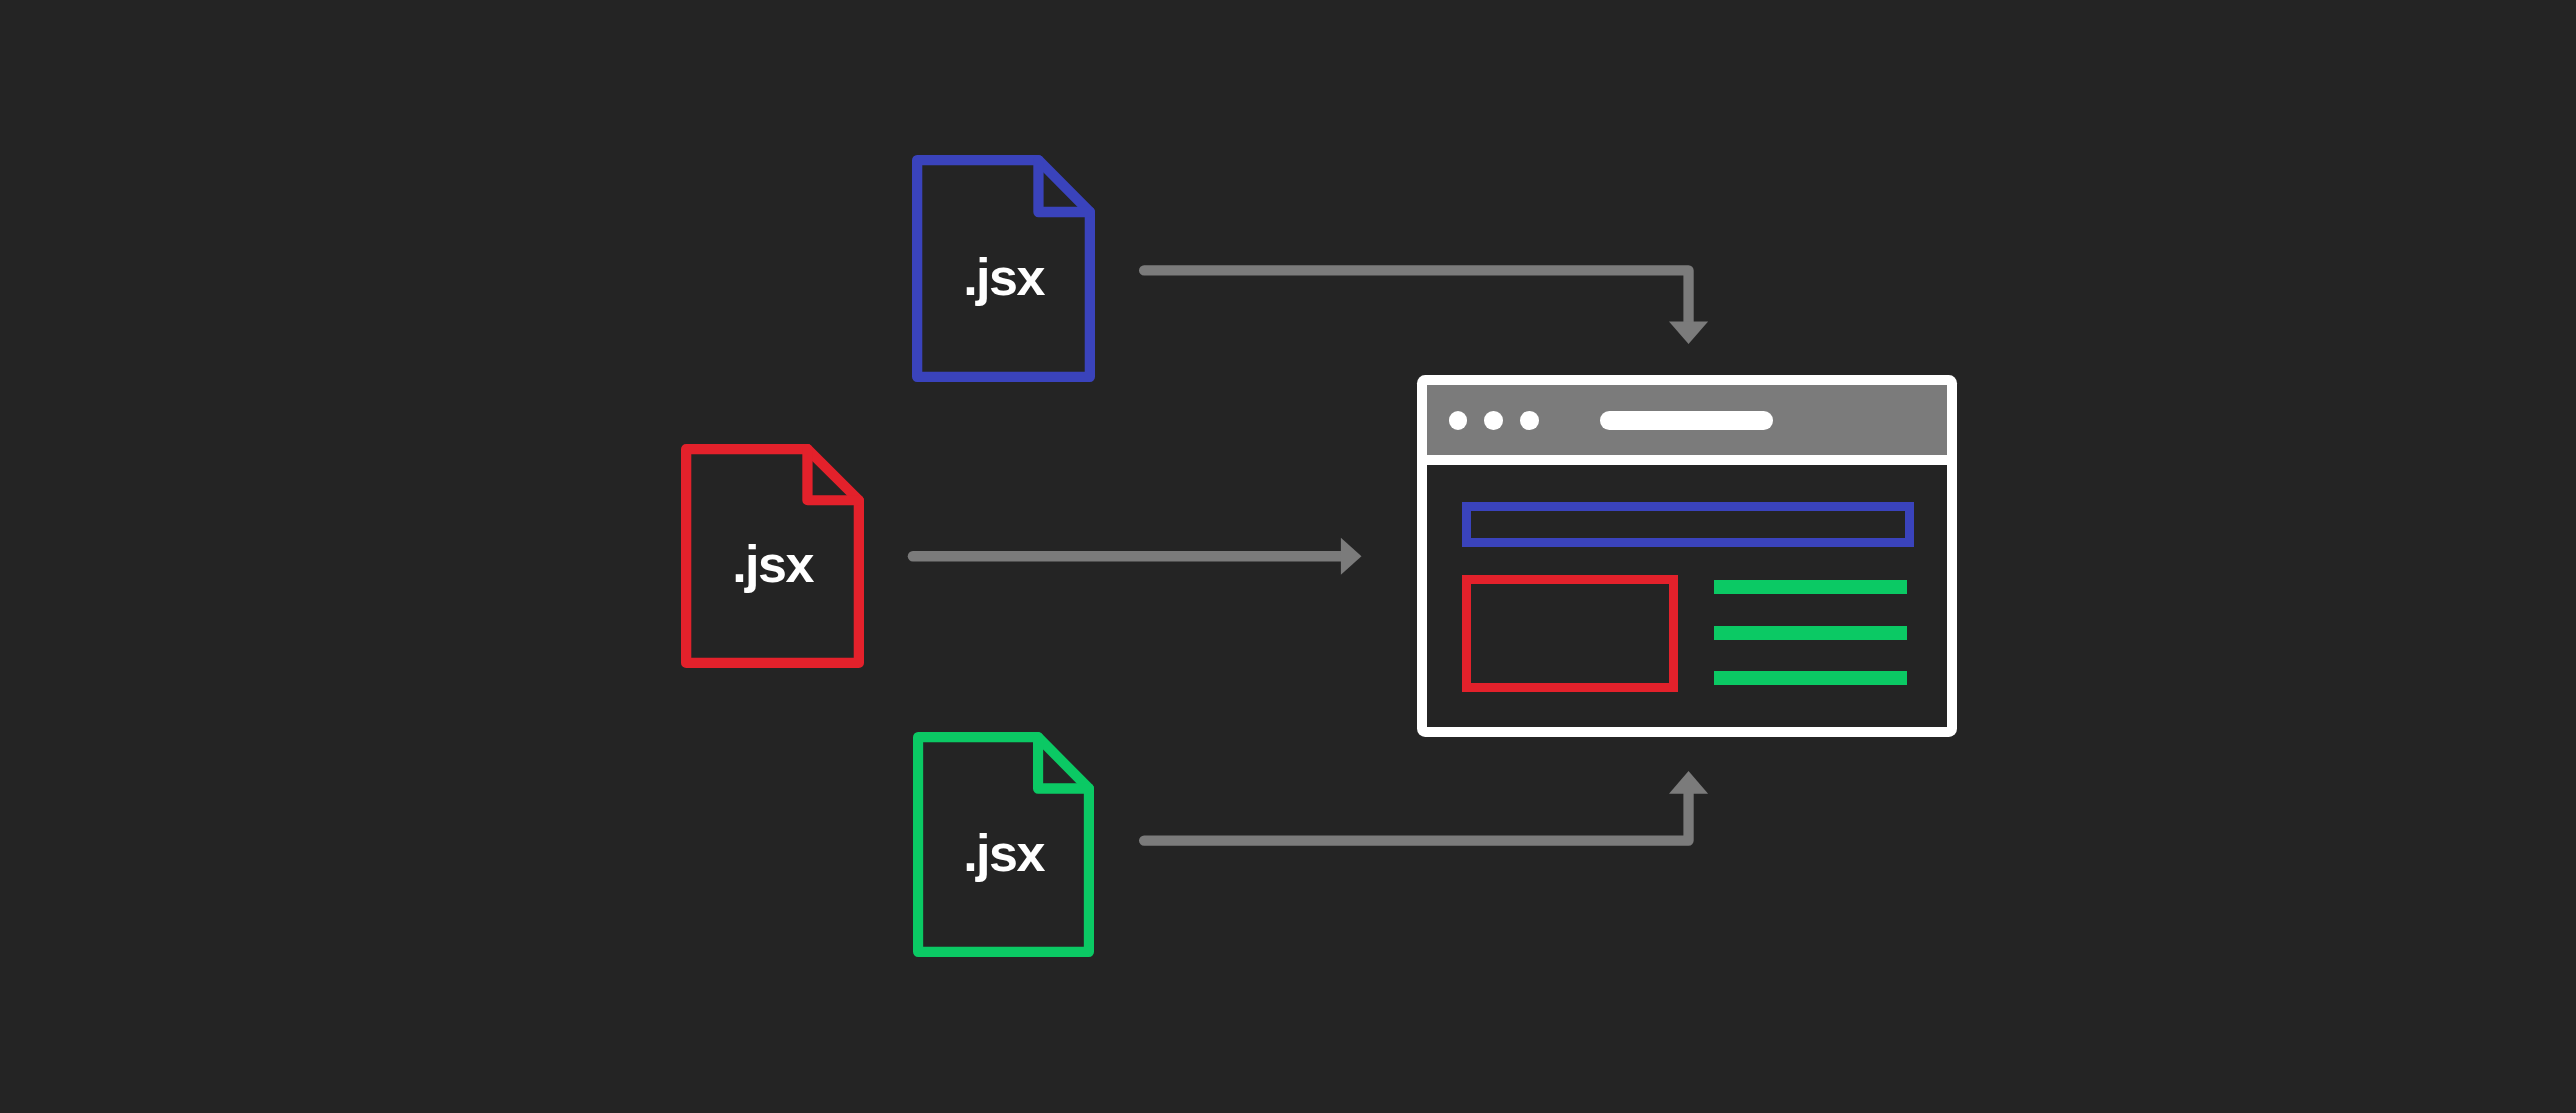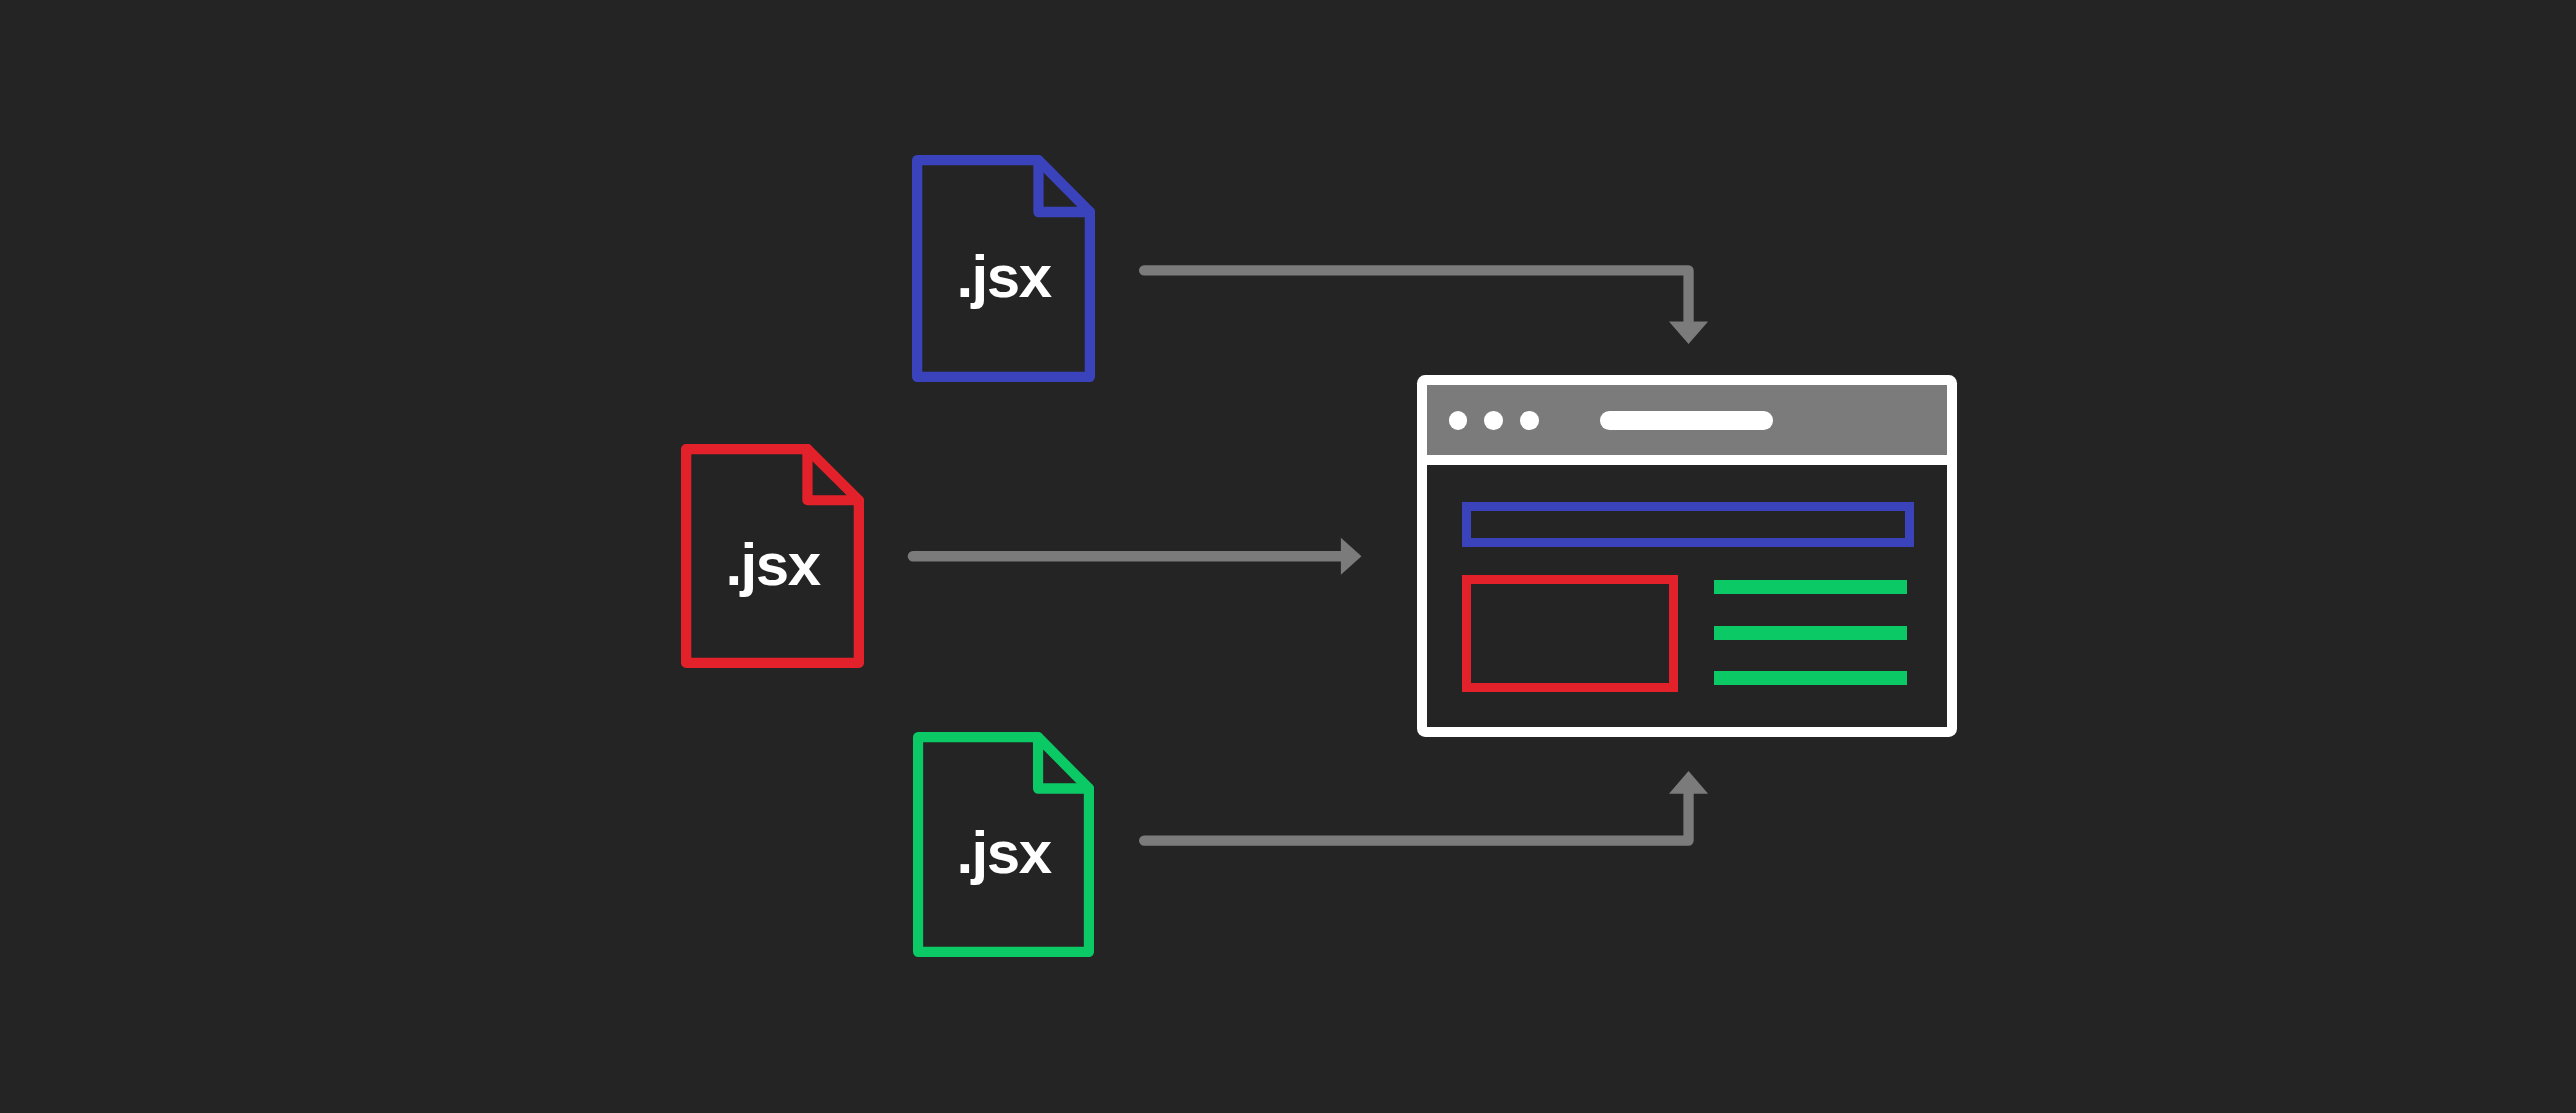--- a/index.html
+++ b/index.html
@@ -28,21 +28,21 @@
     color: var(--c, #fff);
   }
   .file .file-label {
     position: absolute;
     inset: 0;
     display: flex;
     align-items: center;
     justify-content: center;
     transform: translateY(7.7px);
     color: var(--white, #ffffff);
-    font-size: 60px;
+    font-size: 52px;
     font-weight: 700;
     letter-spacing: -1.5px;
   }
   .file--blue  { left: 912px; top: 155px;  width: 183px; height: 227px; --c: var(--blue); }
   .file--red   { left: 681px; top: 444px;  width: 183px; height: 224px; --c: var(--red); }
   .file--green { left: 913px; top: 732px; width: 181px; height: 225px; --c: var(--green); }
 
   
   .arrows {
     position: absolute;

